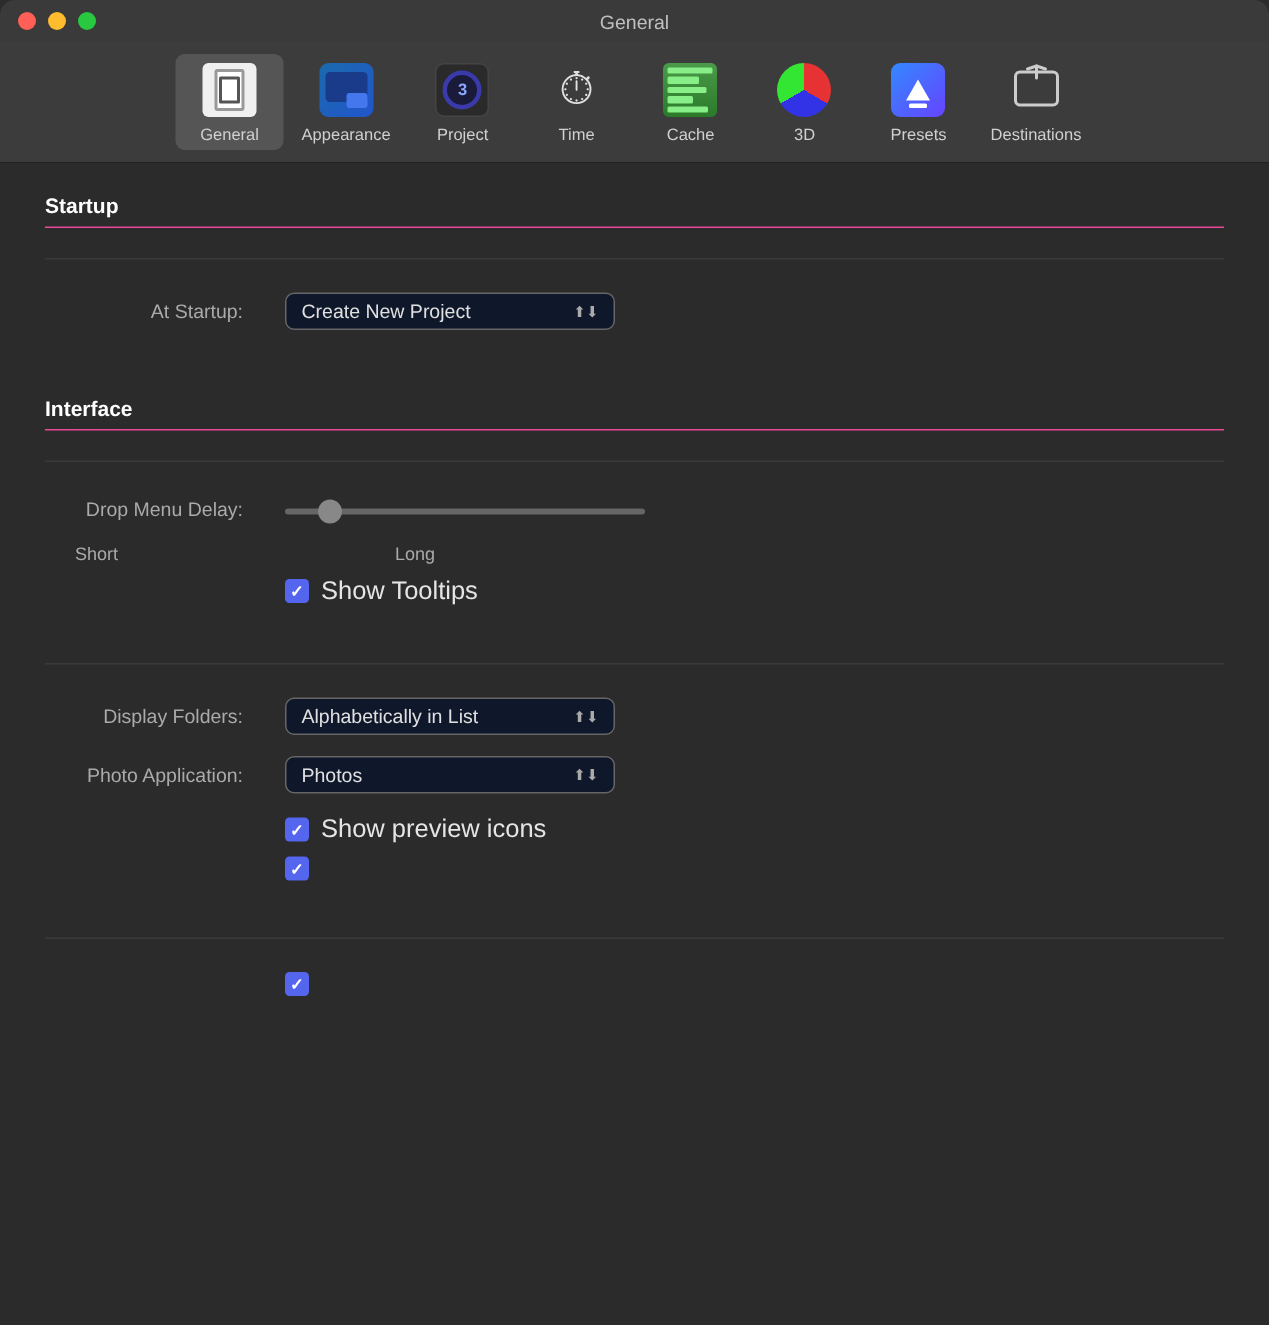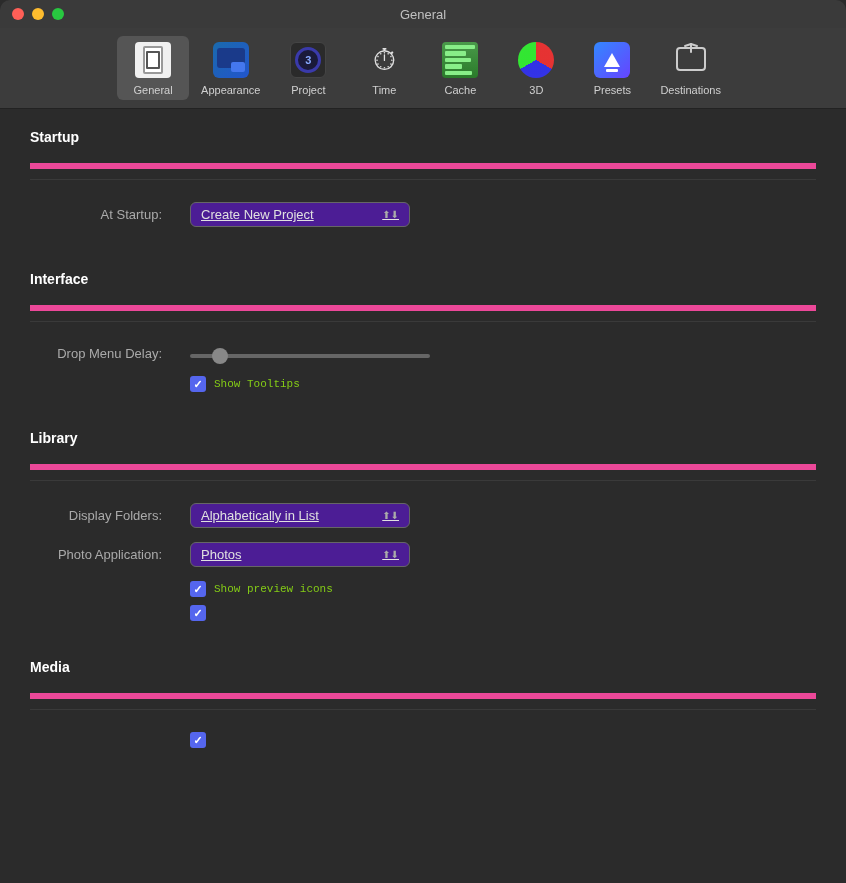--- a/index.html
+++ b/index.html
@@ -268,23 +268,23 @@
 
     
     .section {
       margin-bottom: 20px;
     }
 
     .section-title {
       font-size: 14px;
       font-weight: 600;
       color: #ffffff;
-      margin-bottom: 10px;
-      padding-bottom: 18px;
-      border-bottom: 6px solid #ec4899;
+      margin-bottom: 20px;
+      padding-bottom: 6px;
+      border-bottom: 1px solid #ec4899;
     }
 
     .section-body {
       padding: 10px 0;
     }
 
     
     .form-row {
       display: flex;
       align-items: center;
@@ -294,32 +294,31 @@
     .form-label {
       text-align: right;
       min-width: 160px;
       padding-right: 28px;
       font-size: 13px;
       color: #aaaaaa;
     }
 
     
     .dropdown {
-      background: #4c1d95;
+      background: #0f172a;
       border: 1px solid #666;
       border-radius: 6px;
       padding: 4px 10px;
       font-size: 13px;
       color: #e0e0e0;
       display: flex;
       align-items: center;
       justify-content: space-between;
       min-width: 220px;
       cursor: pointer;
-      text-decoration: underline;
     }
 
     .dropdown-chevron {
       margin-left: 10px;
       color: #aaa;
       font-size: 10px;
     }
 
     .slider-label-row {
       display: flex;
@@ -374,23 +373,22 @@
       cursor: pointer;
     }
 
     .checkbox-checkmark {
       color: white;
       font-size: 11px;
       font-weight: bold;
     }
 
     .checkbox-label {
-      font-size: 11px;
-      color: #84cc16;
-      font-family: Liberation Mono, monospace;
+      font-size: 17px;
+      color: #e5e5e5;
     }
 
     
     .section-divider {
       border: none;
       border-top: 1px solid #3a3a3a;
       margin: 4px 0 12px 0;
     }
   </style>
 </head>
@@ -506,31 +504,34 @@
   <div class="section">
     <div class="section-title">Interface</div>
     <hr class="section-divider">
     <div class="section-body">
       <div class="form-row">
         <span class="form-label">Drop Menu Delay:</span>
         <div>
           <input type="range" min="0" max="100" value="10" style="margin-top: 4px;">
         </div>
       </div>
+      <div class="slider-label-row">
+        <span>Short</span>
+        <span>Long</span>
+      </div>
       <div class="checkbox-row">
         <div class="checkbox-custom">
           <span class="checkbox-checkmark">✓</span>
         </div>
         <span class="checkbox-label">Show Tooltips</span>
       </div>
     </div>
   </div>
 
   <div class="section">
-    <div class="section-title">Library</div>
     <hr class="section-divider">
     <div class="section-body">
       <div class="form-row">
         <span class="form-label">Display Folders:</span>
         <div class="dropdown">
           <span>Alphabetically in List</span>
           <span class="dropdown-chevron">⬆⬇</span>
         </div>
       </div>
       <div class="form-row">
@@ -548,21 +549,20 @@
       </div>
       <div class="checkbox-row">
         <div class="checkbox-custom">
           <span class="checkbox-checkmark">✓</span>
         </div>
       </div>
     </div>
   </div>
 
   <div class="section">
-    <div class="section-title">Media</div>
     <hr class="section-divider">
     <div class="section-body">
       <div class="checkbox-row">
         <div class="checkbox-custom">
           <span class="checkbox-checkmark">✓</span>
         </div>
       </div>
     </div>
   </div>
 

